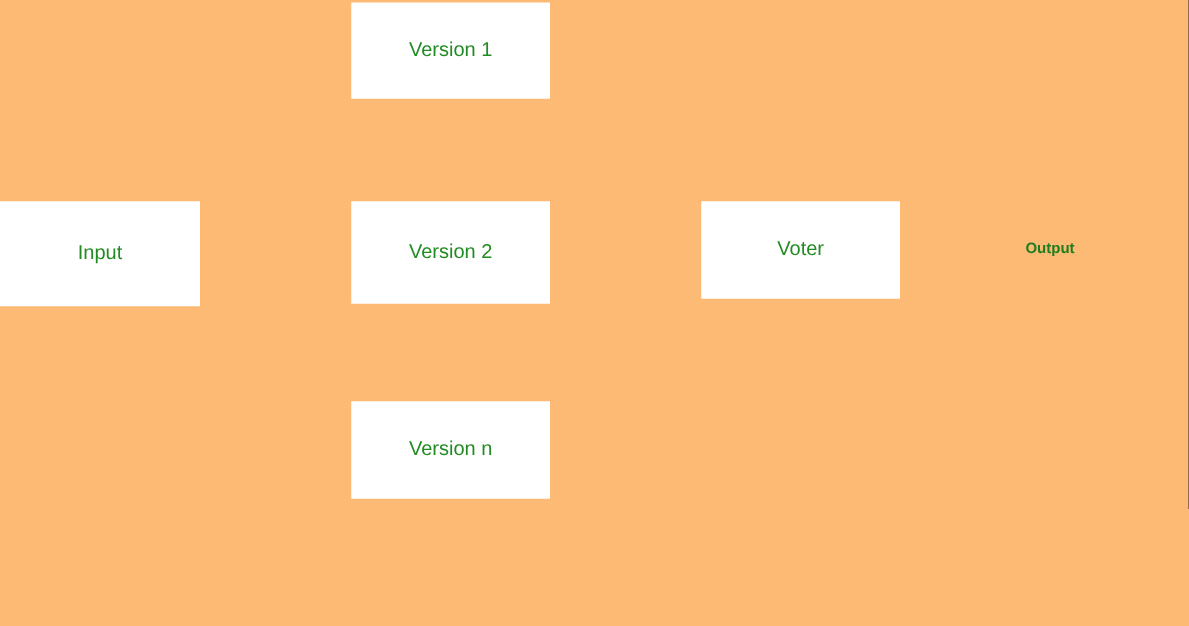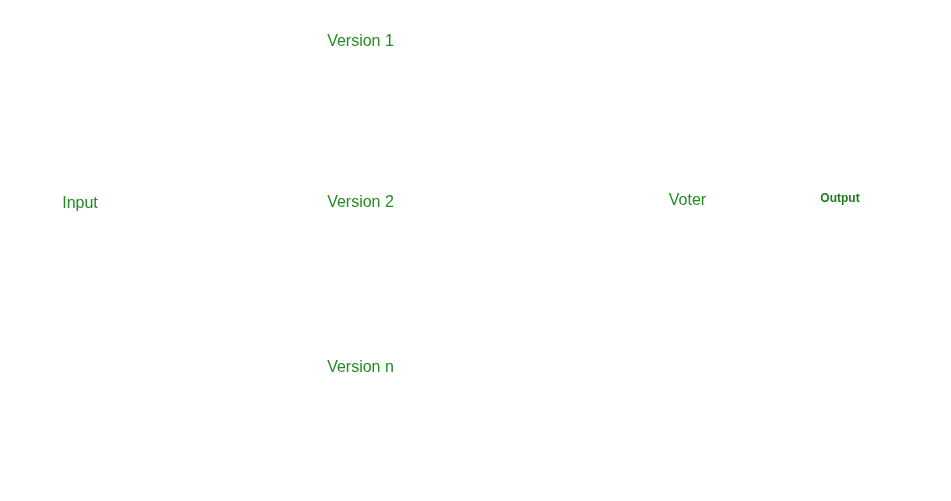--- a/index.html
+++ b/index.html
@@ -4,40 +4,40 @@
 <style>
   html, body {
     margin: 0;
     padding: 0;
     background: #000000;
   }
   .canvas {
     position: relative;
     width: 951px;
     height: 501px;
-    background: #ffffff;
+    background: #fdba74;
     overflow: hidden;
     font-family: "Liberation Sans", sans-serif;
   }
   .node {
     position: absolute;
     background: #ffffff;
     display: flex;
     align-items: center;
     justify-content: center;
     font-size: 16px;
     font-weight: 400;
     color: #228B22;
   }
   
   .node-version1 { left: 281px; top: 2px;   width: 159px; height: 77px; }
   .node-input    { left: 0px;   top: 161px; width: 160px; height: 84px; }
   .node-version2 { left: 281px; top: 161px; width: 159px; height: 82px; }
-  .node-voter    { left: 561px; top: 161px; width: 159px; height: 78px; padding-left: 47px; }
-  .node-versionn { left: 281px; top: 321px; width: 159px; height: 92px; }
+  .node-voter    { left: 561px; top: 161px; width: 159px; height: 78px; }
+  .node-versionn { left: 281px; top: 321px; width: 159px; height: 78px; }
 
   .floating-label {
     position: absolute;
     color: #1e7d1e;
     font-size: 12px;
     font-weight: 700;
     text-align: center;
   }
   .output-label {
     left: 790px;

